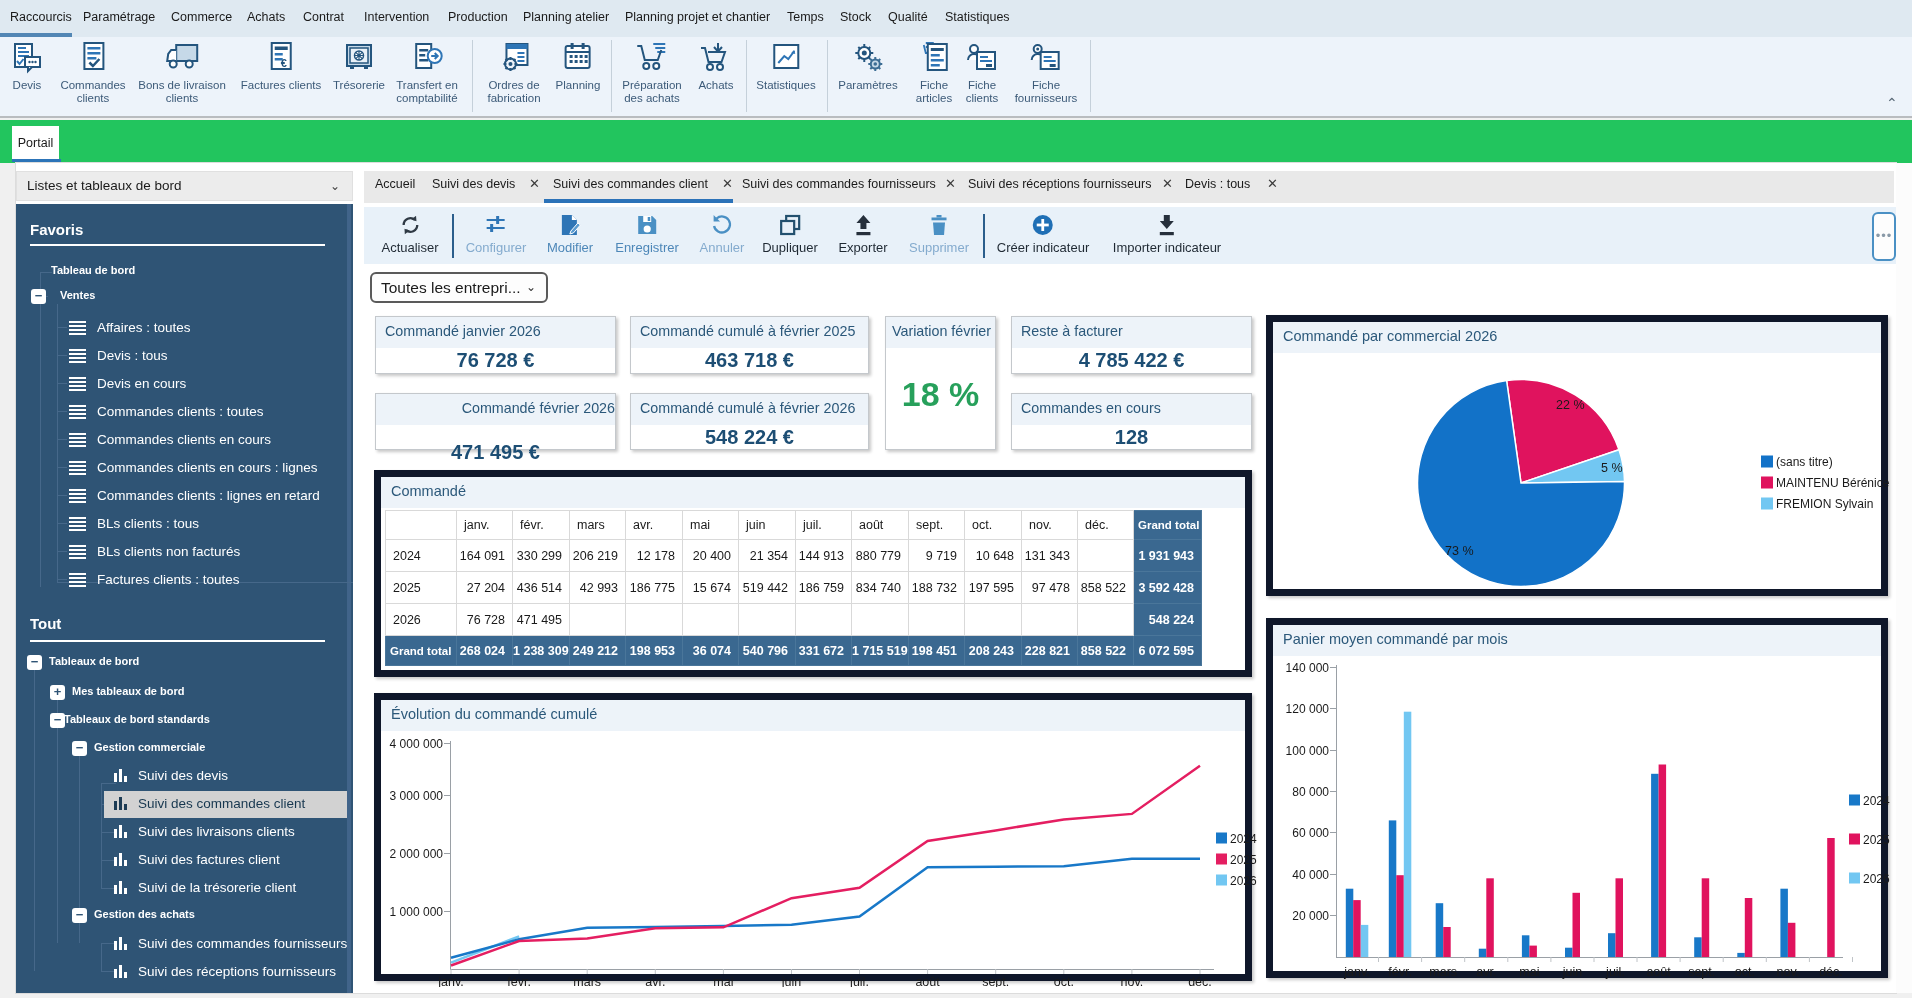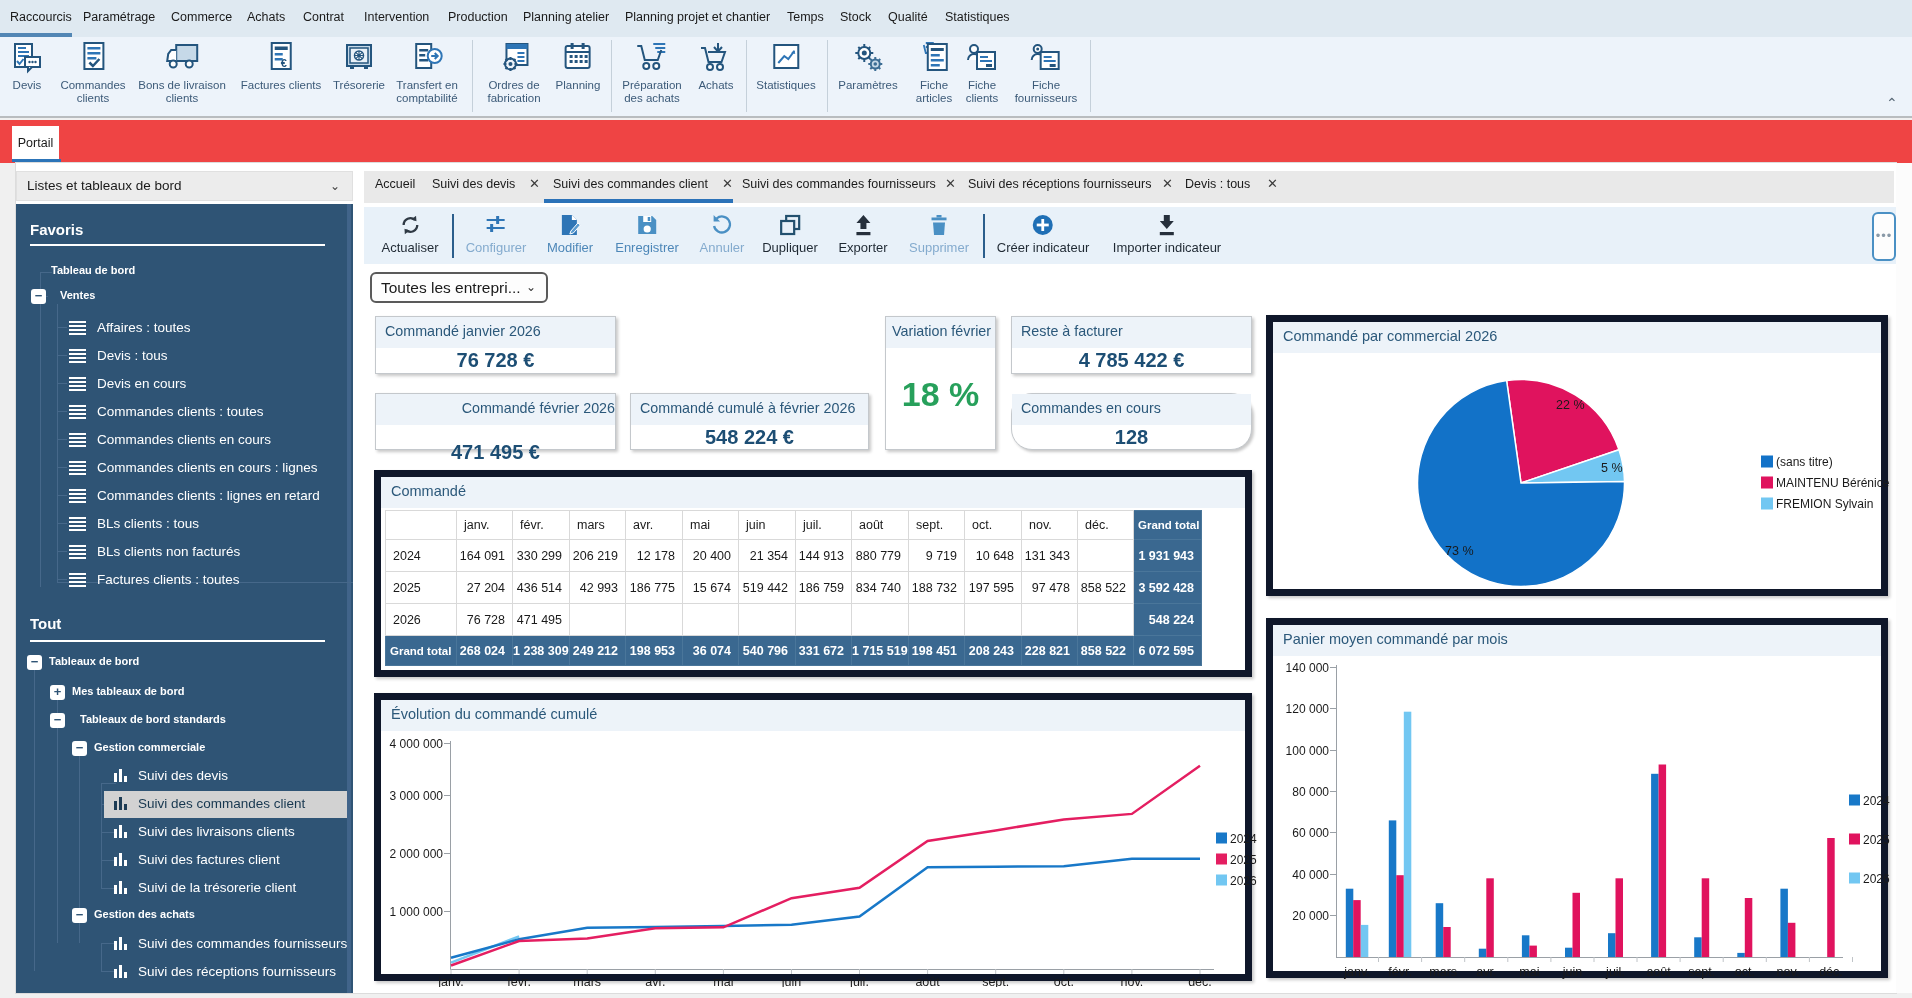--- a/index.html
+++ b/index.html
@@ -15,21 +15,21 @@
 
 
 #ribbon { left:0; top:37px; width:1912px; height:81px; background:#edf3fa; border-bottom:2px solid #b9bcbf; }
 .rbitem { position:absolute; top:5px; text-align:center; }
 .rbitem svg { display:inline-block; }
 .rblab { font-size:11.5px; line-height:13px; color:#3c5a78; margin-top:1px; white-space:nowrap; }
 .rbsep { position:absolute; top:3px; width:1px; height:72px; background:#c5d0da; }
 #ribchev { position:absolute; left:1886px; top:58px; font-size:14px; color:#5a6a78; }
 
 
-#portailstrip { left:0; top:120px; width:1912px; height:43px; background:#ef4444; }
+#portailstrip { left:0; top:120px; width:1912px; height:43px; background:#22c55e; }
 #portailtab { position:absolute; left:12px; top:6px; width:47px; height:34px; background:#fff; font-size:12.5px; color:#1a1a1a; text-align:center; line-height:34px; }
 #portailline { position:absolute; left:12px; top:39px; width:49px; height:3px; background:#2c74b8; }
 
 
 #main { left:16px; top:163px; width:1880px; height:830px; background:#fff; outline:1px solid #dcdcdc;padding-left:32px; }
 
 
 #sbdrop { left:0px; top:8px; width:337px; height:30px; background:#ececec; border:1px solid #e0e0e0; font-size:13.5px; color:#1a1a1a; line-height:28px; padding-left:10px; }
 #sbdrop .chev { position:absolute; right:12px; top:0px; color:#444; font-size:12px; }
 #sidebar { left:0px; top:41px; width:337px; height:789px; background:#2f5475; color:#fff; overflow:hidden; }
@@ -388,21 +388,21 @@
     <div class="treeline" style="left:85px;top:656px;width:15px;height:1px;"></div>
     <div class="treeline" style="left:85px;top:684px;width:15px;height:1px;"></div>
     <div class="treeline" style="left:85px;top:739px;width:1px;height:28px;"></div>
     <div class="treeline" style="left:85px;top:739px;width:15px;height:1px;"></div>
     <div class="treeline" style="left:85px;top:767px;width:15px;height:1px;"></div>
     <div class="pmbox" style="left:11px;top:451px;">−</div>
     <div class="sbitem sbbold" style="left:33px;top:451px;">Tableaux de bord</div>
     <div class="pmbox" style="left:34px;top:481px;">+</div>
     <div class="sbitem sbbold" style="left:56px;top:481px;">Mes tableaux de bord</div>
     <div class="pmbox" style="left:34px;top:509px;">−</div>
-    <div class="sbitem sbbold" style="left:64px;top:509px;text-align:center;">Tableaux de bord standards</div>
+    <div class="sbitem sbbold" style="left:48px;top:509px;text-align:center;">Tableaux de bord standards</div>
     <div class="pmbox" style="left:56px;top:537px;">−</div>
     <div class="sbitem sbbold" style="left:78px;top:537px;">Gestion commerciale</div>
     <svg class="baricon" style="left:98px;top:565px;">
           <rect x="0" y="4" width="3" height="9" fill="#fff"></rect>
           <rect x="5" y="0" width="3" height="13" fill="#fff"></rect>
           <rect x="10" y="7" width="3" height="6" fill="#fff"></rect>
         </svg>
     <div class="sbitem" style="left:122px;top:564px;">Suivi des devis</div>
     <div id="sbsel"></div>
     <svg class="baricon" style="left:98px;top:593px;">
@@ -542,38 +542,42 @@
       <div class="tlab" style="color:#1f2933;">Importer indicateur</div>
         </div>
     <div id="dots">•••</div>
   </div>
 
   <div class="abs" id="combo">Toutes les entrepri...<span class="chev">⌄</span></div>
 
   <div class="card" style="left:359px;top:153px;width:241px;height:58px;">
     <div class="chead" style="height:31px;">Commandé janvier 2026</div>
     <div class="cval" style="margin-top:1px;">76 728 €</div>
+      </div>
+  <div class="card" style="left:614px;top:153px;width:239px;height:58px;">
+    <div class="chead" style="height:31px;">Commandé cumulé à février 2025</div>
+    <div class="cval" style="margin-top:1px;">463 718 €</div>
       </div>
   <div class="card" style="left:869px;top:153px;width:111px;height:134px;">
     <div class="chead" style="height:31px;padding-left:6px;">Variation février</div>
     <div class="cval" style="margin-top:27px;font-size:34px;color:#27a05b;">18 %</div>
       </div>
   <div class="card" style="left:995px;top:153px;width:241px;height:58px;">
     <div class="chead" style="height:31px;">Reste à facturer</div>
     <div class="cval" style="margin-top:1px;">4 785 422 €</div>
       </div>
   <div class="card" style="left:359px;top:230px;width:241px;height:57px;">
     <div class="chead" style="height:31px;text-align:right;">Commandé février 2026</div>
     <div class="cval" style="margin-top:16px;">471 495 €</div>
       </div>
   <div class="card" style="left:614px;top:230px;width:239px;height:57px;">
     <div class="chead" style="height:31px;">Commandé cumulé à février 2026</div>
     <div class="cval" style="margin-top:1px;">548 224 €</div>
       </div>
-  <div class="card" style="left:995px;top:230px;width:241px;height:57px;border-radius:21px;">
+  <div class="card" style="left:995px;top:230px;width:241px;height:57px;">
     <div class="chead" style="height:31px;">Commandes en cours</div>
     <div class="cval" style="margin-top:1px;">128</div>
       </div>
 
   <div class="panel" style="left:358px;top:307px;width:878px;height:207px;">
     <div class="phead">Commandé</div>
     <table id="ctable">
       <tbody>
             <tr>
               <th style="width:71px;padding-left:7px;"></th>

